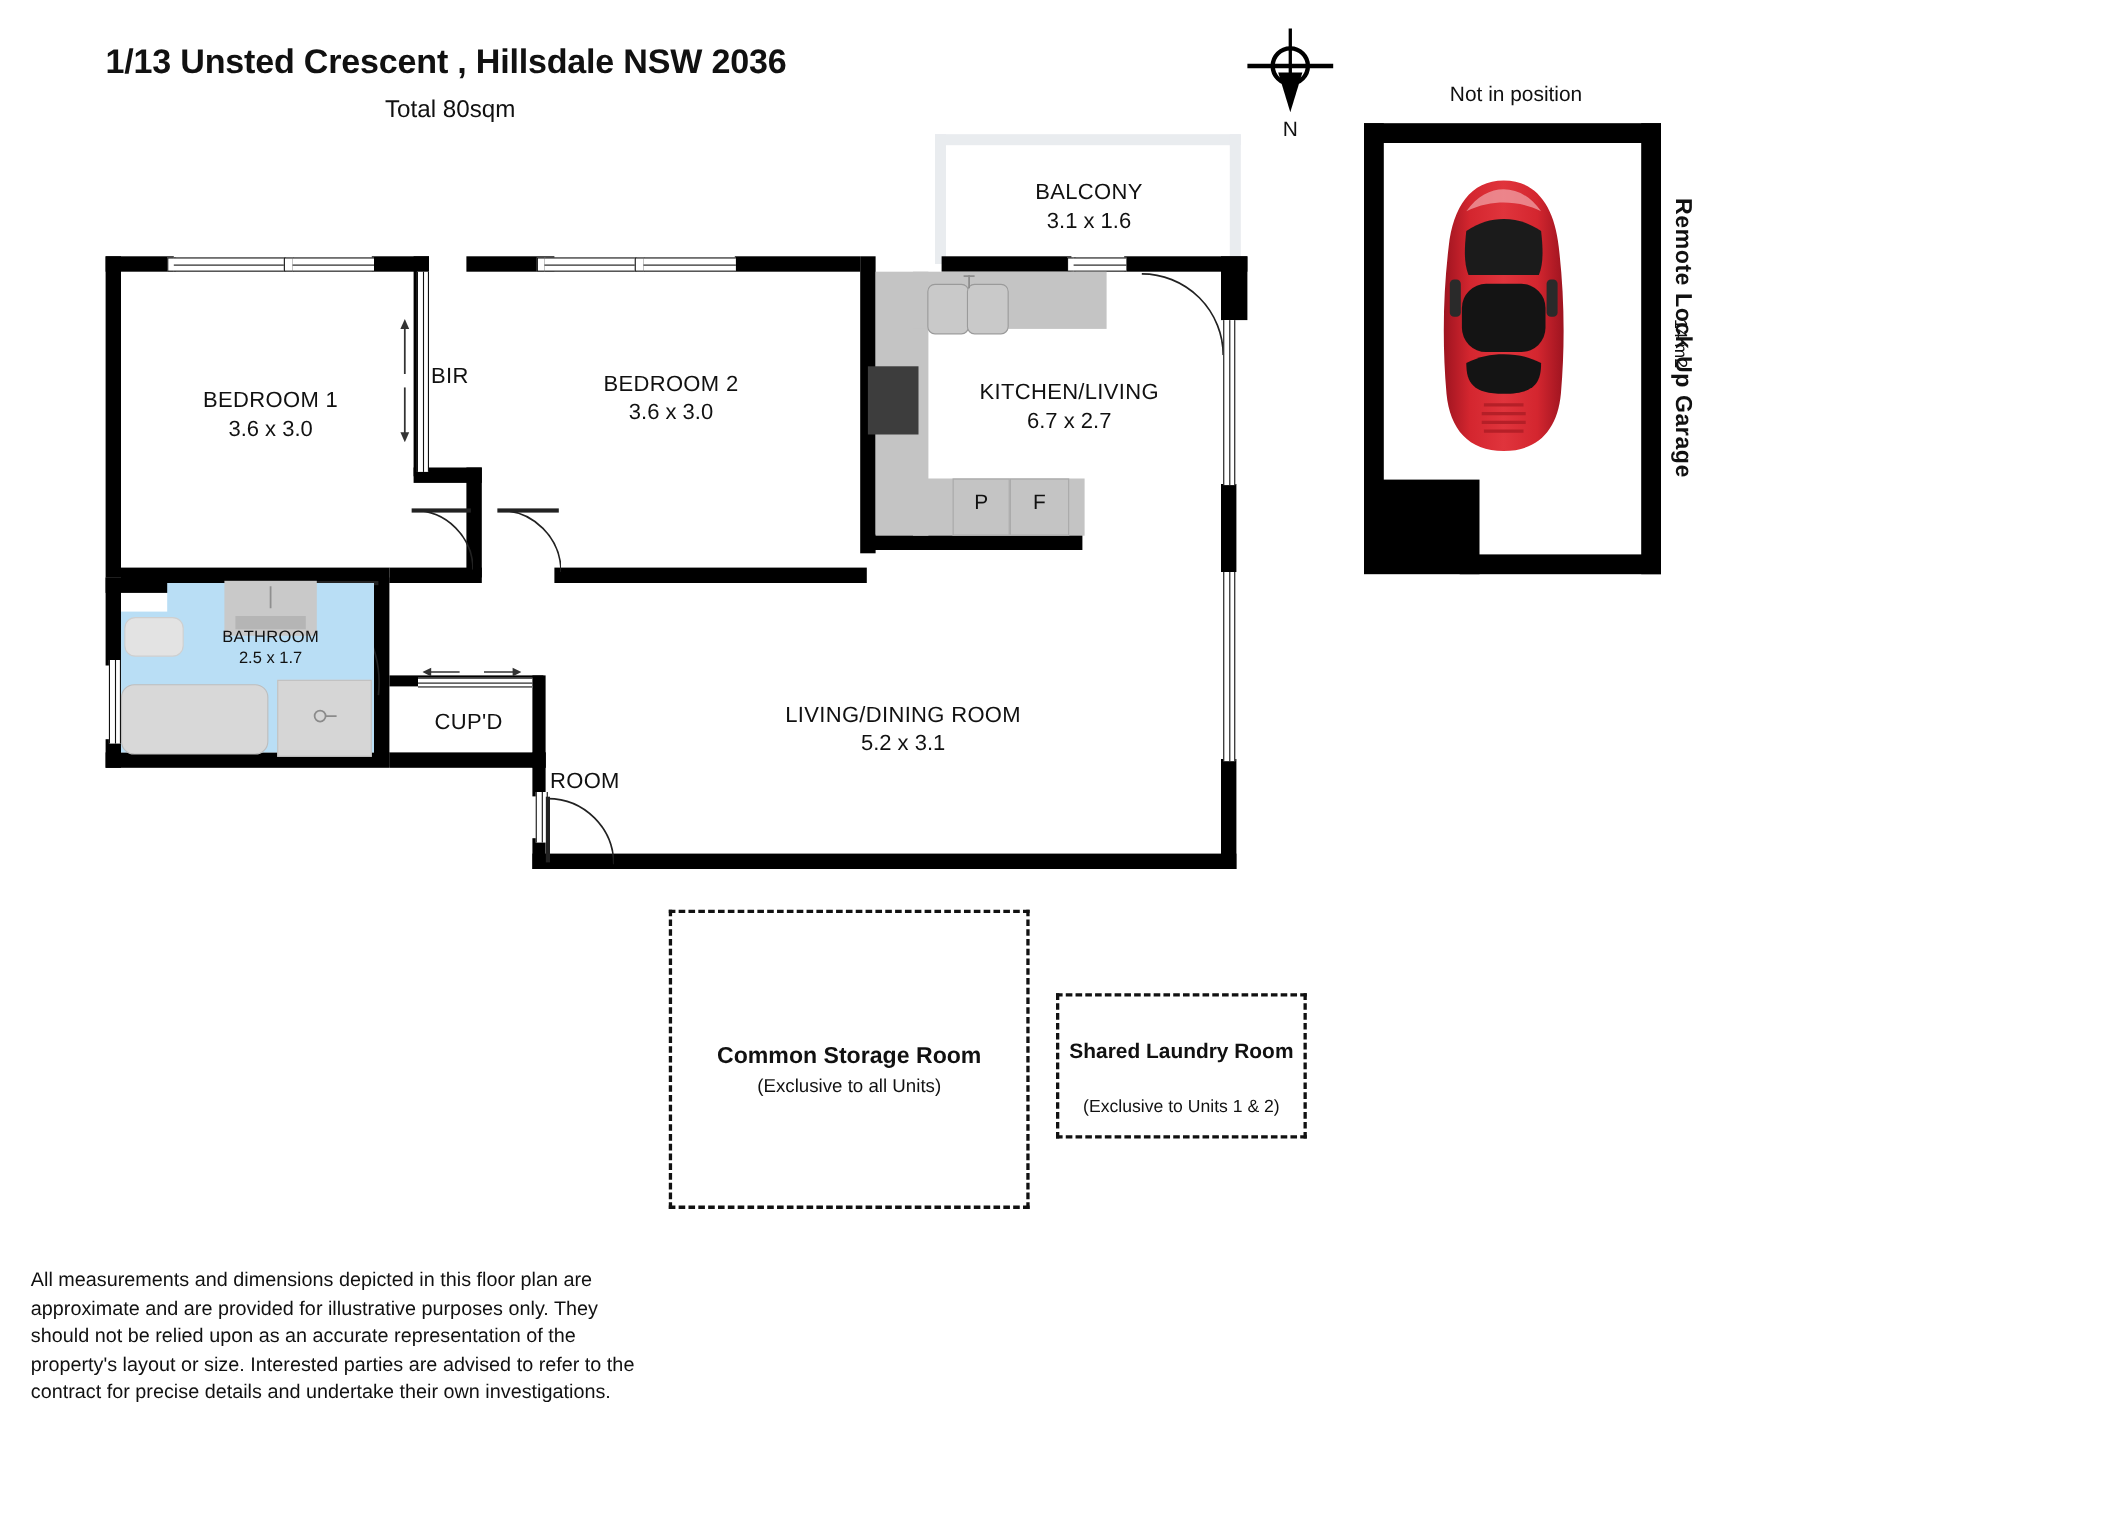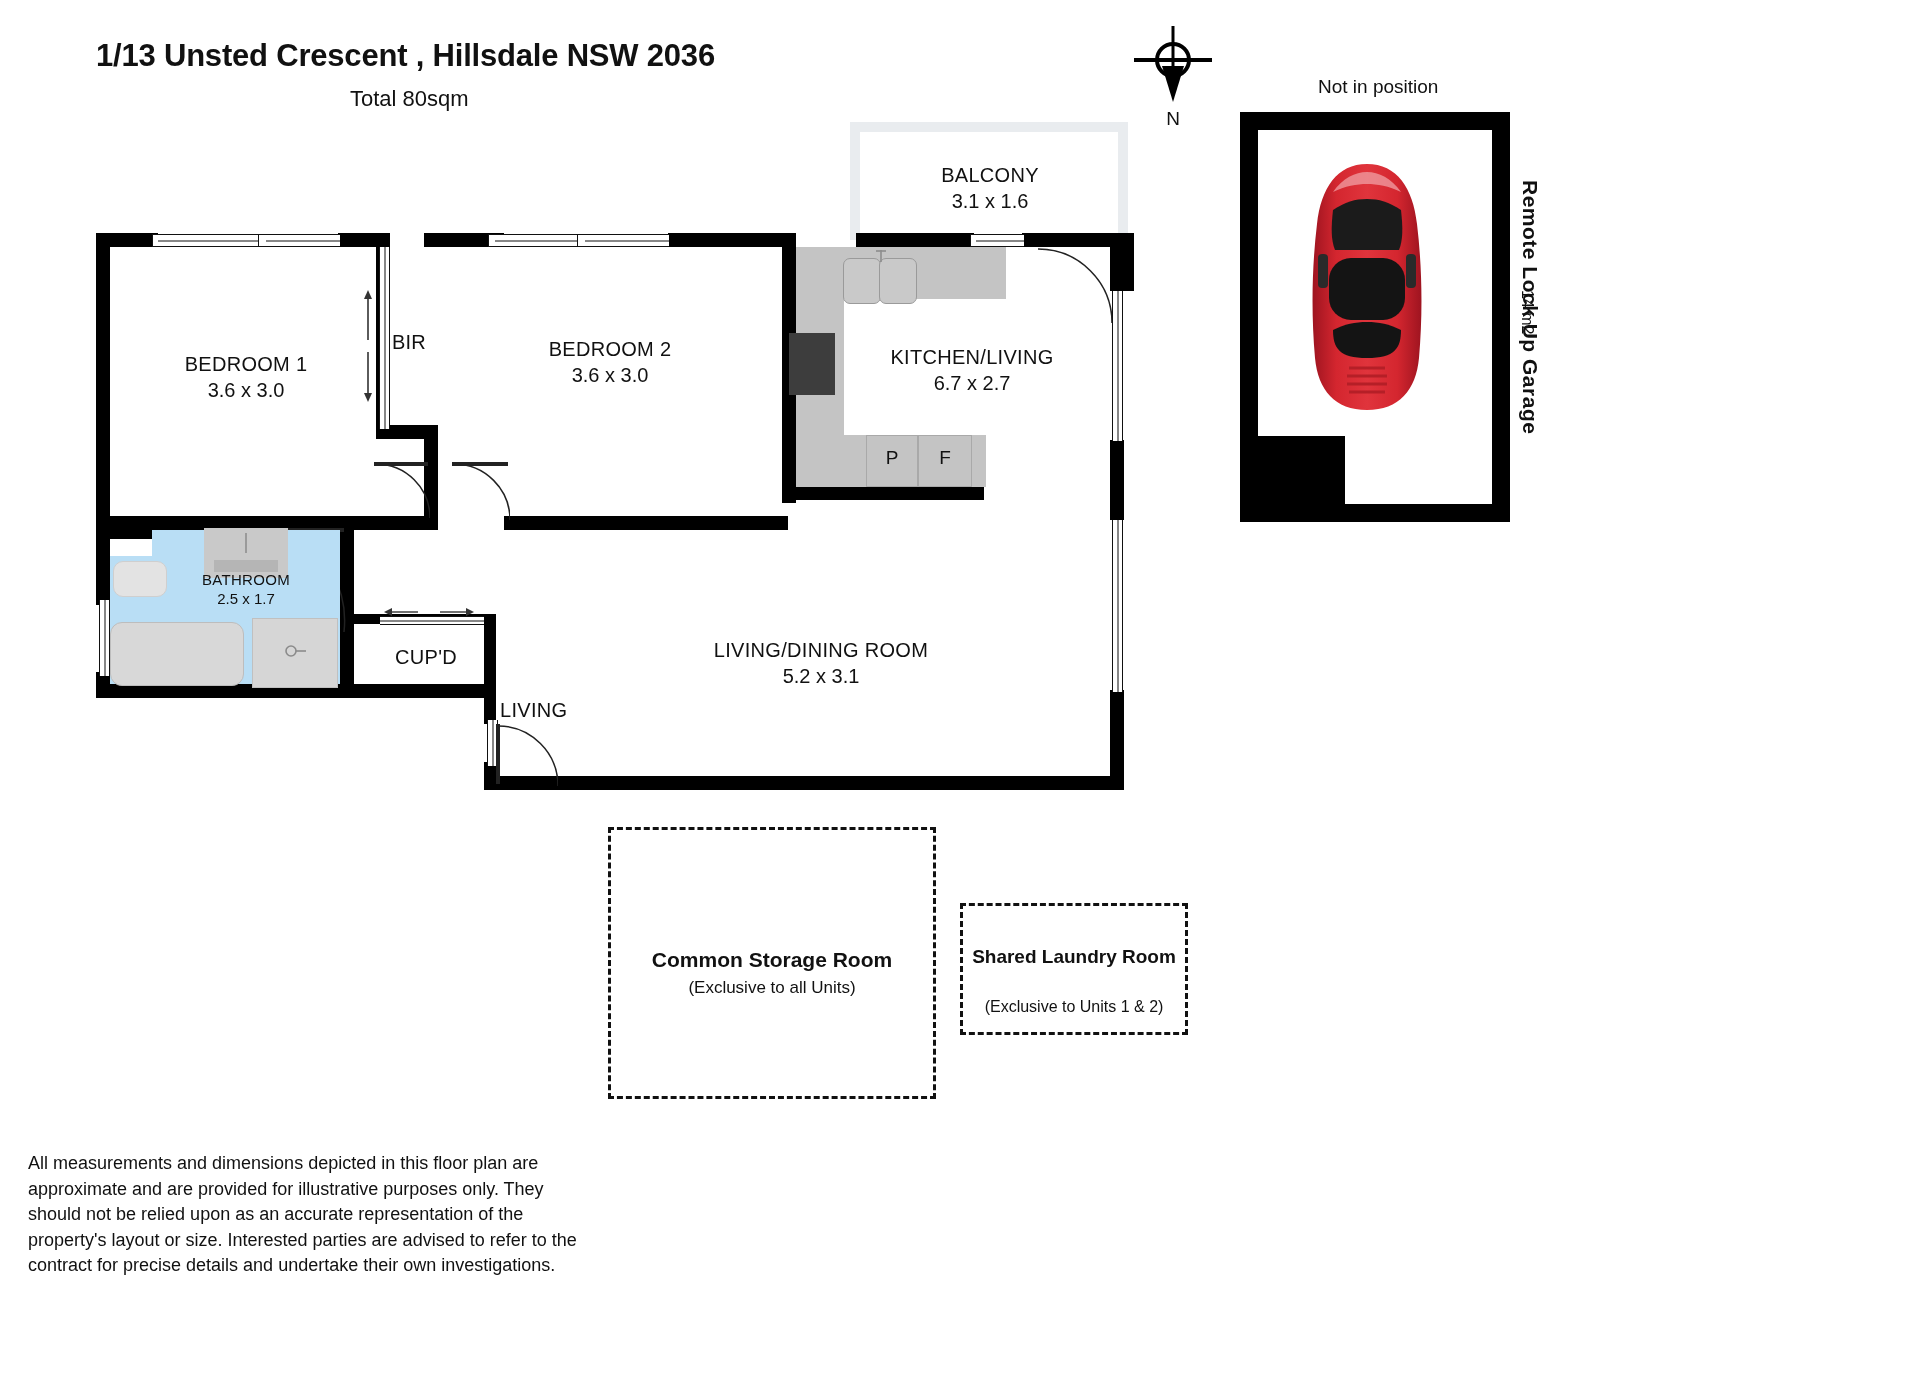--- a/index.html
+++ b/index.html
@@ -291,21 +291,21 @@
   <div class="dim">6.7 x 2.7</div>
 </div>
 <div class="lbl small" style="left:146px;top:560px;width:200px;margin-top:10px;">
   <div class="nm">BATHROOM</div>
   <div class="dim">2.5 x 1.7</div>
 </div>
 <div class="lbl" style="left:358px;top:645px;width:136px;">
   <div class="nm">CUP'D</div>
 </div>
 <div class="lbl" style="left:500px;top:698px;width:130px;text-align:left;">
-  <div class="nm">LIVING</div>
+  <div class="nm">ROOM</div>
 </div>
 <div class="lbl" style="left:676px;top:638px;width:290px;">
   <div class="nm">LIVING/DINING ROOM</div>
   <div class="dim">5.2 x 3.1</div>
 </div>
 
 <div class="dbox" style="left:608px;top:827px;width:328px;height:272px;">
   <div class="t1" style="top:118px;font-size:21px;">Common Storage Room</div>
   <div class="t2" style="top:148px;font-size:17px;">(Exclusive to all Units)</div>
 </div>

